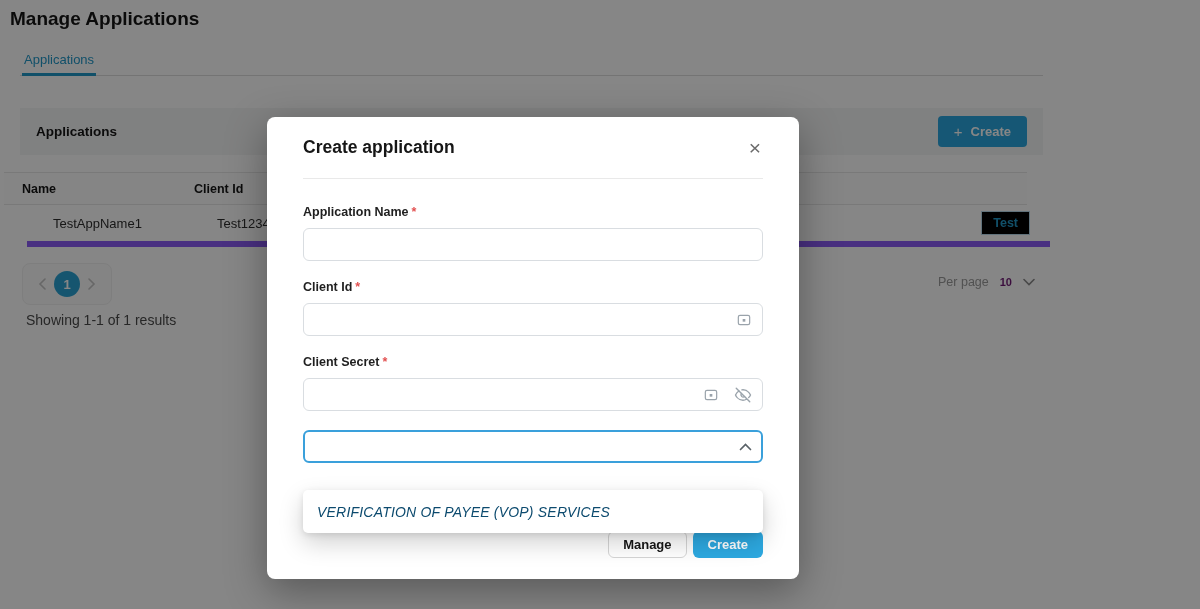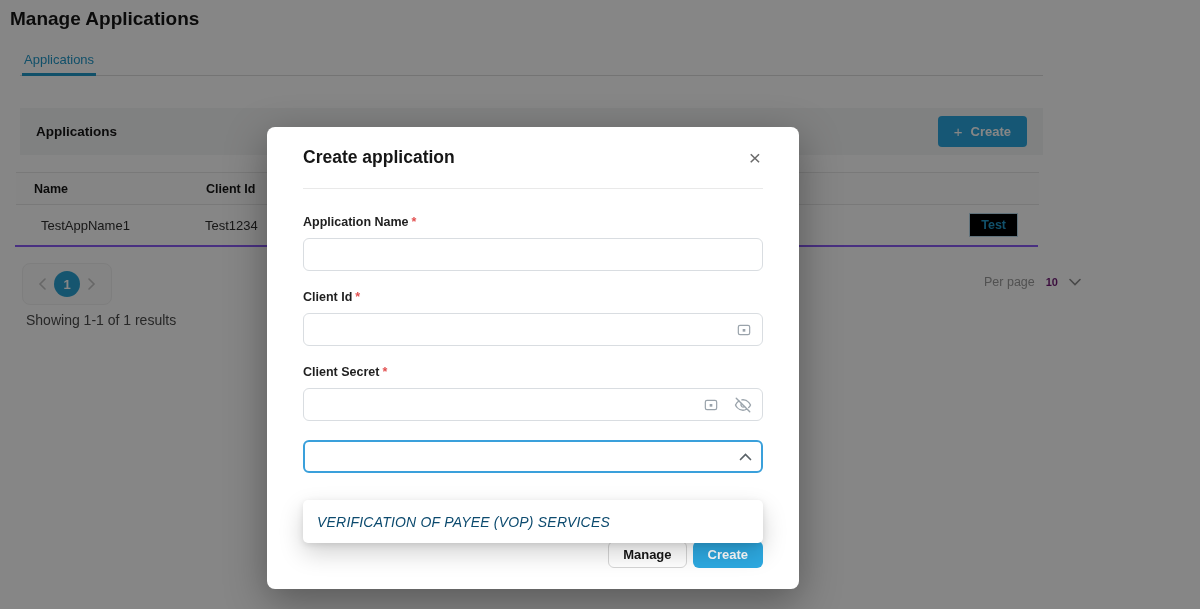--- a/index.html
+++ b/index.html
@@ -26,29 +26,29 @@
   .panel-title { font-size:13.5px; font-weight:700; color:#161616; }
   .btn-primary {
     background:#2ba6de; color:#ffffff; border:none; border-radius:4px;
     height:31px; padding:0 16px; font-size:13px; font-weight:600;
     display:flex; align-items:center; gap:8px; cursor:pointer;
     font-family:inherit;
   }
   .plus-glyph { font-size:15px; font-weight:400; line-height:1; }
 
   .table-header {
-    position:absolute; left:16px; top:172px; width:1023px; height:33px;
+    position:absolute; left:4px; top:172px; width:1023px; height:33px;
     border-top:1px solid #e6e6e6; border-bottom:1px solid #e6e6e6;
     display:flex; align-items:center; background:#fdfdfd;
   }
   .th { font-size:12.5px; font-weight:700; color:#161616; }
   .th-name { width:190px; padding-left:18px; }
   .table-row {
-    position:absolute; left:15px; top:205px; width:1023px; height:42px;
-    border-bottom:2px solid #8b5cf6; display:flex; align-items:center; background:#ffffff;
+    position:absolute; left:27px; top:205px; width:1023px; height:42px;
+    border-bottom:6px solid #8b5cf6; display:flex; align-items:center; background:#ffffff;
   }
   .td { font-size:13px; color:#2e2e2e; }
   .td-name { width:190px; padding-left:26px; }
   .row-spacer { flex:1; }
   .btn-test {
     margin-right:20px; background:#000000; border:1px solid #b9d9ea; border-radius:0;
     color:#2298c9; font-size:12.5px; font-weight:700; padding:4px 11px; cursor:pointer;
     font-family:inherit;
     text-align:right;
   }
@@ -61,30 +61,30 @@
   .page-chevron { color:#c4c4c4; display:flex; align-items:center; cursor:pointer; background:none; border:none; padding:0; }
   .page-current {
     width:26px; height:26px; border-radius:50%; background:#2ba3d4; color:#ffffff;
     font-size:13px; font-weight:700; display:flex; align-items:center; justify-content:center;
     border:none; cursor:pointer; font-family:inherit;
   }
 
   .results-summary { position:absolute; left:26px; top:312px; font-size:14px; color:#4a4a4a; }
 
   .per-page { position:absolute; left:938px; top:275px; display:flex; align-items:center; gap:11px; }
-  .per-page-label { font-size:12.5px; color:#9a9a9a;margin-left:46px; }
+  .per-page-label { font-size:12.5px; color:#9a9a9a; }
   .per-page-value { font-size:11px; font-weight:700; color:#701a75; }
   .per-page-chevron { display:flex; align-items:center; color:#8a8a8a; cursor:pointer; }
 
   
   .overlay { position:absolute; inset:0; background:rgba(0,0,0,0.475); z-index:10; }
 
   
   .modal {
-    position:absolute; left:267px; top:127px; width:532px; height:462px;
+    position:absolute; left:267px; top:117px; width:532px; height:462px;
     background:#ffffff; border-radius:8px; z-index:20;
     box-shadow:0 12px 40px rgba(0,0,0,0.35);
     padding:0 36px;
   }
   .modal-header {
     height:62px; display:flex; align-items:center; justify-content:space-between;
     border-bottom:1px solid #e9e9e9;
   }
   .modal-title { font-size:17.5px; font-weight:700; color:#161616; }
   .modal-close {

